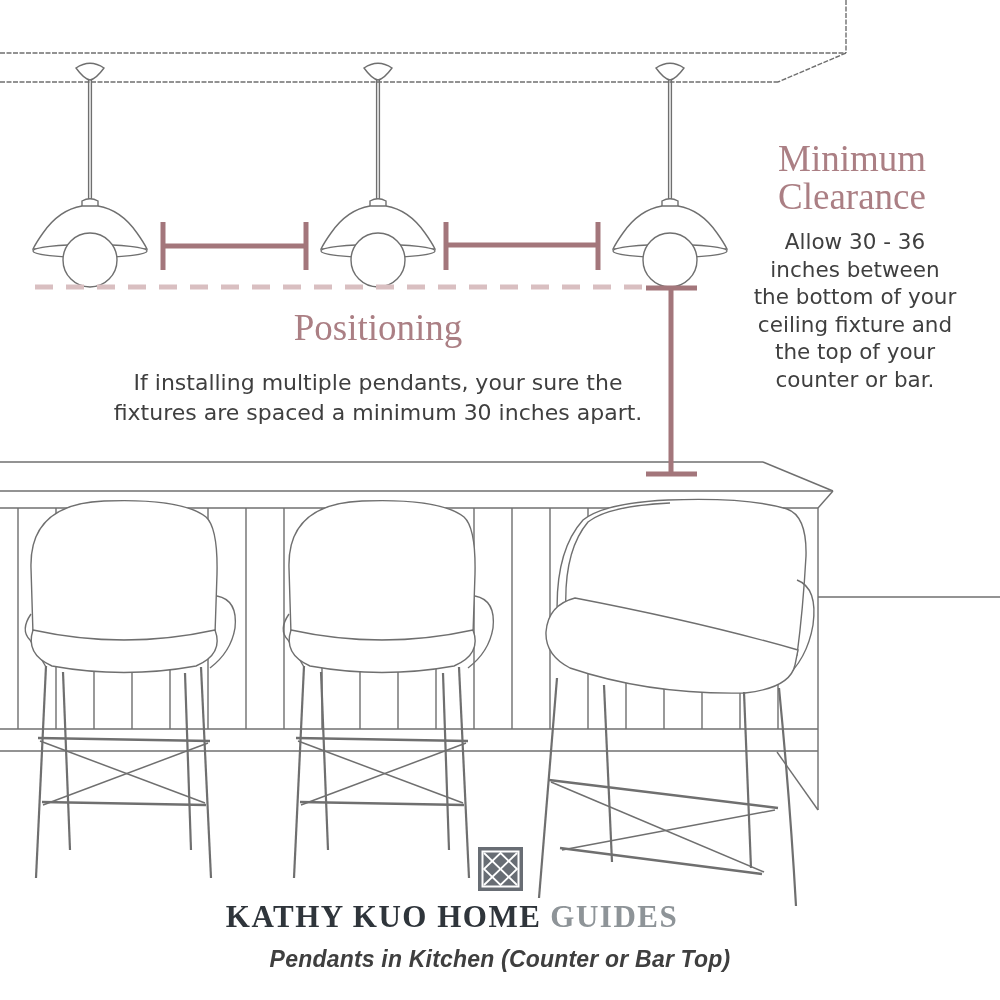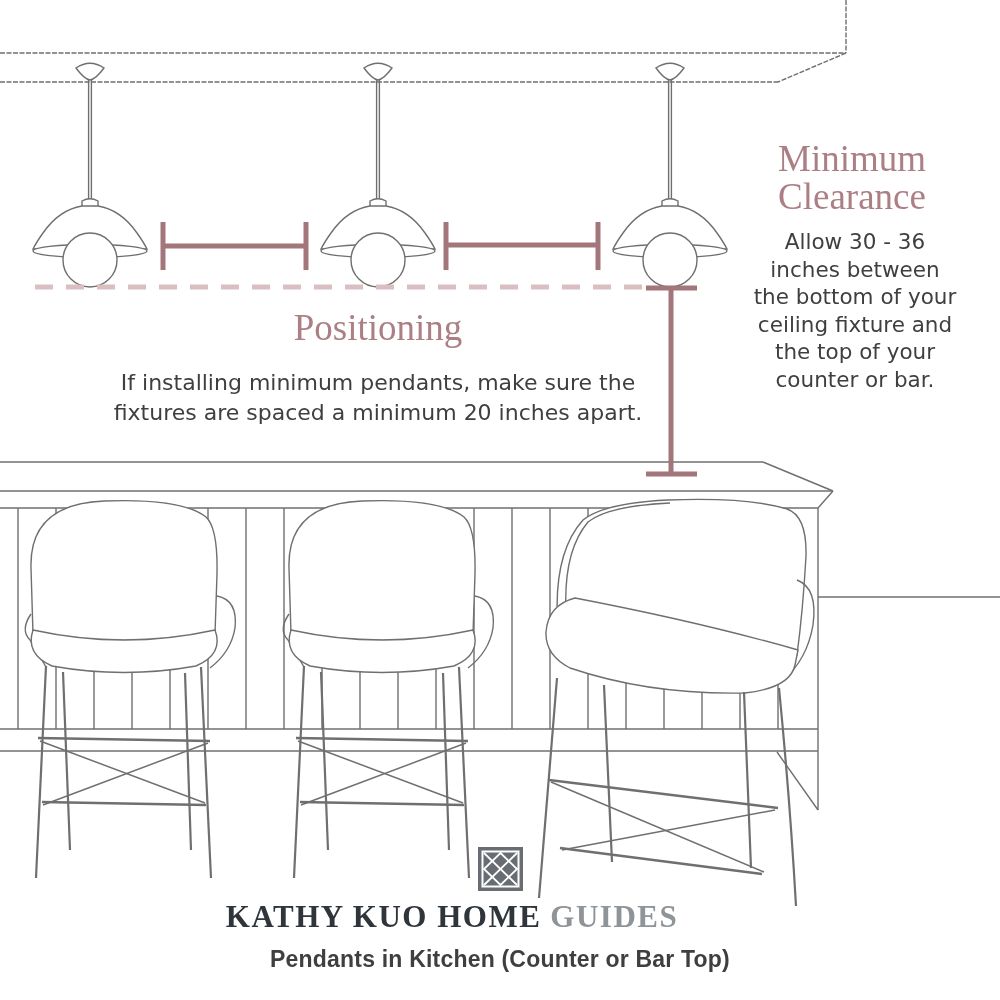--- a/index.html
+++ b/index.html
@@ -12,21 +12,21 @@
   .para{font-size:21.5px;line-height:27.5px;font-weight:400;}
   .para div{white-space:nowrap;}
   .pos-heading{left:228px;top:309px;width:300px;}
   .pos-para{left:78px;top:368px;width:600px;line-height:30px;font-size:22px;}
   .clr-heading{left:702px;top:140px;width:300px;}
   .clr-para{left:705px;top:228px;width:300px;}
   .brand-row{left:0px;top:899px;width:904px;font-family:"Liberation Serif", serif;
              font-size:31px;font-weight:700;letter-spacing:1.5px;white-space:nowrap;}
   .brand-suffix{margin-left:9px;}
   .subtitle{left:0px;top:946px;width:1000px;font-size:23px;font-weight:700;
-            font-family:"Liberation Sans", sans-serif;letter-spacing:0.2px;}
+            font-family:"Liberation Sans", sans-serif;letter-spacing:0.2px;font-style:italic;}
 </style>
 </head>
 <body>
 
 <div id="canvas">
 
   <svg id="sketch" width="1000" height="1000" viewBox="0 0 1000 1000">
 
     <g fill="none" stroke-width="1.4" stroke-dasharray="5 1.5" stroke="#6f6f6f">
       <line x1="0" y1="53" x2="846" y2="53"></line>
@@ -146,22 +146,22 @@
         <line x1="484" y1="853" x2="517" y2="885"></line>
         <line x1="517" y1="853" x2="484" y2="885"></line>
         <path d="M500.5,853 L517,869 L500.5,885 L484,869 Z"></path>
       </g>
     </g>
   </svg>
 
   <div class="txt accent-heading pos-heading" style="color: rgb(171, 127, 132);">Positioning</div>
 
   <div class="txt para pos-para" style="color: rgb(63, 63, 63);">
-    <div>If installing minimum pendants, make sure the</div>
-    <div>fixtures are spaced a minimum 20 inches apart.</div>
+    <div>If installing multiple pendants, your sure the</div>
+    <div>fixtures are spaced a minimum 30 inches apart.</div>
   </div>
 
   <div class="txt accent-heading clr-heading" style="color: rgb(171, 127, 132);">
     <div>Minimum</div>
     <div>Clearance</div>
   </div>
 
   <div class="txt para clr-para" style="color: rgb(63, 63, 63);">
     <div>Allow 30 - 36</div>
     <div>inches between</div>

